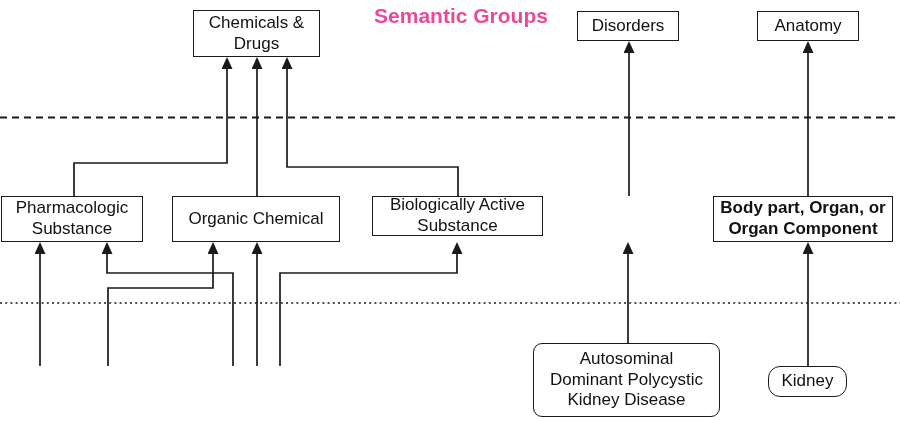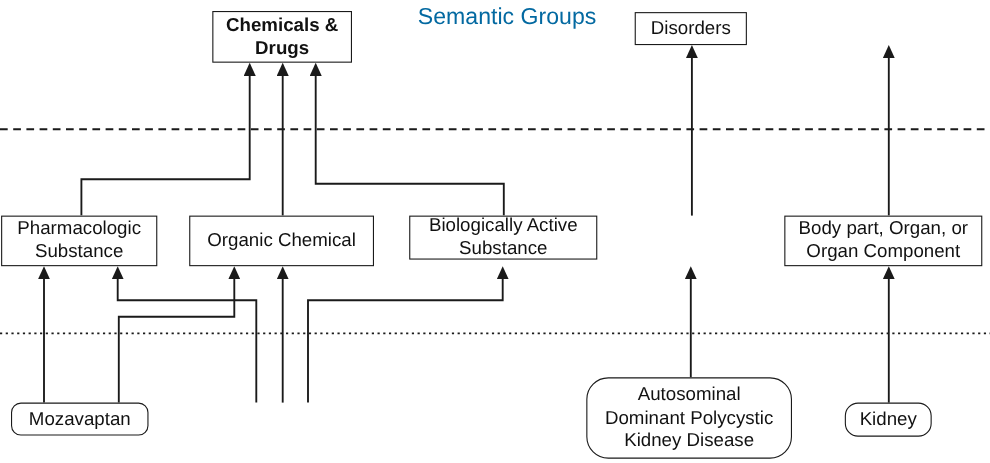--- a/index.html
+++ b/index.html
@@ -28,40 +28,40 @@
     text-align: center;
     font-size: 17px;
     line-height: 1.22;
     white-space: pre-line;
     z-index: 2;
   }
   .rounded { border-radius: 9px; }
   .tier-title {
     position: absolute;
     transform: translateX(-50%);
-    font-weight: normal;
+    font-weight: bold;
     font-size: 21px;
     white-space: nowrap;
     z-index: 2;
-    color: #0369a1;
+    color: #ec4899;
   }
   
-  .n-chem  { left: 193px; top: 10px;  width: 127px; height: 47px; font-weight: bold; }
+  .n-chem  { left: 193px; top: 10px;  width: 127px; height: 47px; }
   .n-diso  { left: 577px; top: 11px;  width: 102px; height: 30px; }
   .n-anat  { left: 757px; top: 11px;  width: 102px; height: 30px; }
   
   .n-pharm { left: 1px;   top: 196px; width: 142px; height: 46px; }
   .n-organ { left: 172px; top: 196px; width: 168px; height: 46px; }
   .n-bioac { left: 372px; top: 196px; width: 171px; height: 40px; }
   .n-disea { left: 573px; top: 196px; width: 110px; height: 46px; }
-  .n-body  { left: 713px; top: 196px; width: 180px; height: 46px; }
+  .n-body  { left: 713px; top: 196px; width: 180px; height: 46px; font-weight: bold; }
   
   .n-moza  { left: 10px;  top: 366px; width: 125px; height: 30px; }
   .n-gluc  { left: 210px; top: 366px; width: 93px;  height: 30px; }
-  .n-adpkd { left: 533px; top: 343px; width: 187px; height: 74px; border-radius: 20px; }
+  .n-adpkd { left: 533px; top: 343px; width: 187px; height: 74px; border-radius: 9px; }
   .n-kidn  { left: 768px; top: 366px; width: 79px;  height: 31px; border-radius: 12px; }
   .t-groups   { left: 461px; top: 4px; }
   .t-types    { left: 462px; top: 131px; }
   .t-concepts { left: 464px; top: 313px; }
 </style>
 </head>
 <body>
 
 <div class="canvas">
 
@@ -88,28 +88,28 @@
     <polyline points="280,366 280,273 457,273 457,253" fill="none" stroke="#1a1a1a" stroke-width="1.7" marker-end="url(#ah)"></polyline>
     <polyline points="628,343 628,253" fill="none" stroke="#1a1a1a" stroke-width="1.7" marker-end="url(#ah)"></polyline>
     <polyline points="808,366 808,253" fill="none" stroke="#1a1a1a" stroke-width="1.7" marker-end="url(#ah)"></polyline>
   </svg>
 
   <div class="tier-title t-groups">Semantic Groups</div>
 
   <div class="node n-chem">Chemicals &amp;
 Drugs</div>
   <div class="node n-diso">Disorders</div>
+  <div class="node n-anat">Anatomy</div>
 
   <div class="node n-pharm">Pharmacologic
 Substance</div>
   <div class="node n-organ">Organic Chemical</div>
   <div class="node n-bioac">Biologically Active
 Substance</div>
   <div class="node n-body">Body part, Organ, or
 Organ Component</div>
 
-  <div class="node rounded n-moza">Mozavaptan</div>
   <div class="node rounded n-adpkd">Autosominal
 Dominant Polycystic
 Kidney Disease</div>
   <div class="node rounded n-kidn">Kidney</div>
 
 </div>
 
 </body></html>

